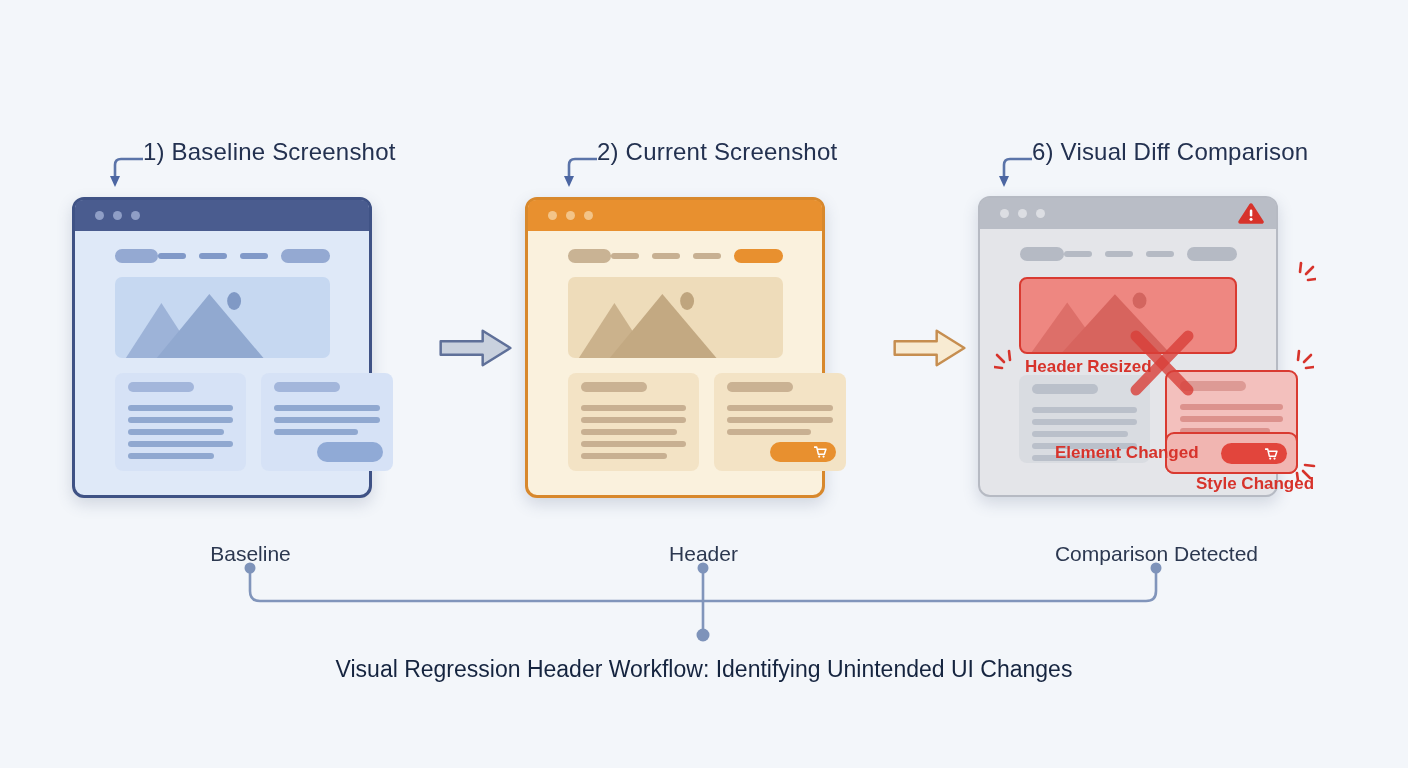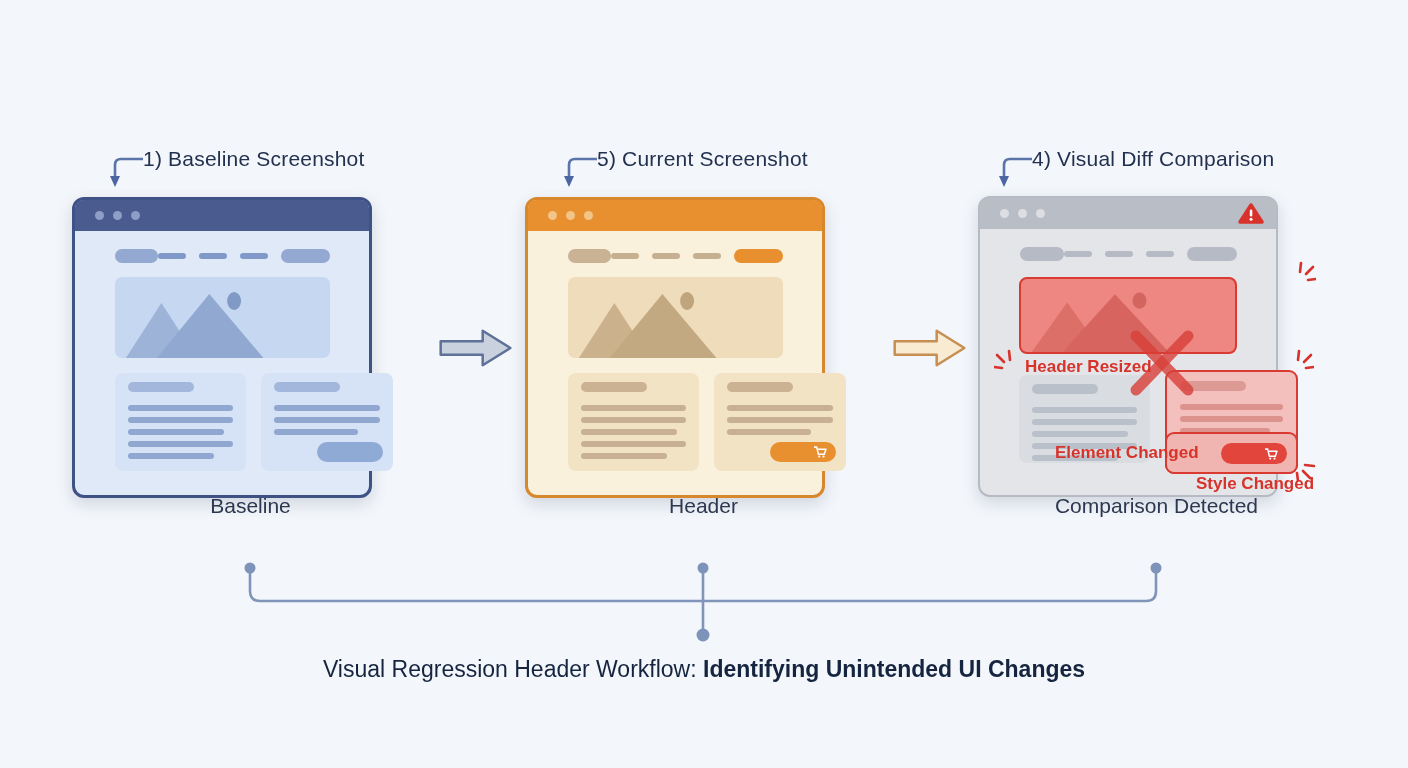--- a/index.html
+++ b/index.html
@@ -1,20 +1,20 @@
 <!DOCTYPE html>
 <html><head>
 <meta charset="utf-8">
 <style>
   html,body{margin:0;padding:0;}
   body{width:1408px;height:768px;background:#f3f6fa;position:relative;overflow:hidden;
        font-family:"Liberation Sans",sans-serif;}
 
   
-  .step-label{position:absolute;top:147px;font-size:21px;color:#233150;letter-spacing:.2px;}
+  .step-label{position:absolute;top:138px;font-size:24px;color:#233150;letter-spacing:.2px;}
   .connector{position:absolute;top:156px;width:34px;height:36px;}
 
   
   .window{position:absolute;top:197px;width:300px;height:301px;border-radius:12px;
           box-shadow:0 6px 16px rgba(70,85,120,.20);box-sizing:border-box;}
   .win-blue{background:#dfe9f8;border:3px solid #3f5285;}
   .win-orange{background:#faf1dd;border:3px solid #d8882c;}
   .win-gray{background:#e4e5e9;border:2px solid #b6bac3;top:196px;}
 
   .titlebar{height:31px;border-radius:8px 8px 0 0;display:flex;align-items:center;
@@ -82,32 +82,32 @@
   .diff-btn{position:absolute;right:9px;top:9px;width:66px;height:21px;border-radius:11px;background:#e2453c;
             display:flex;align-items:center;justify-content:flex-end;padding-right:9px;box-sizing:border-box;}
   .diff-label{position:absolute;font-size:17px;font-weight:bold;color:#d7332b;white-space:nowrap;z-index:6;}
   .xmark{position:absolute;left:147px;top:131px;width:70px;height:68px;z-index:5;}
   .spark{position:absolute;width:24px;height:30px;z-index:6;}
 
   
   .flow-arrow{position:absolute;top:327px;width:78px;height:42px;}
 
   
-  .caption{position:absolute;top:494px;width:357px;text-align:center;font-size:21px;color:#2c3850;}
+  .caption{position:absolute;top:542px;width:357px;text-align:center;font-size:21px;color:#2c3850;}
   .bracket{position:absolute;left:0;top:560px;width:1408px;height:86px;}
   .footer-title{position:absolute;left:0;top:656px;width:1408px;text-align:center;
                 font-size:23px;color:#15243f;}
-  .footer-title .bold{font-weight:bold;}
+  .footer-title .bold{font-weight:normal;}
 </style>
 </head>
 <body>
 
 <div class="step-label" style="left:143px">1) Baseline Screenshot</div>
-<div class="step-label" style="left:597px">5) Current Screenshot</div>
-<div class="step-label" style="left:1032px">4) Visual Diff Comparison</div>
+<div class="step-label" style="left:597px">2) Current Screenshot</div>
+<div class="step-label" style="left:1032px">6) Visual Diff Comparison</div>
 
 <svg class="connector" style="left:110px" viewBox="0 0 34 36">
   <path d="M33 3 H11 Q5 3 5 9 V21" fill="none" stroke="#5b74a9" stroke-width="2.6"></path>
   <polygon points="0,20 10,20 5,31" fill="#4c66a2"></polygon>
 </svg>
 <svg class="connector" style="left:564px" viewBox="0 0 34 36">
   <path d="M33 3 H11 Q5 3 5 9 V21" fill="none" stroke="#5b74a9" stroke-width="2.6"></path>
   <polygon points="0,20 10,20 5,31" fill="#4c66a2"></polygon>
 </svg>
 <svg class="connector" style="left:999px" viewBox="0 0 34 36">

